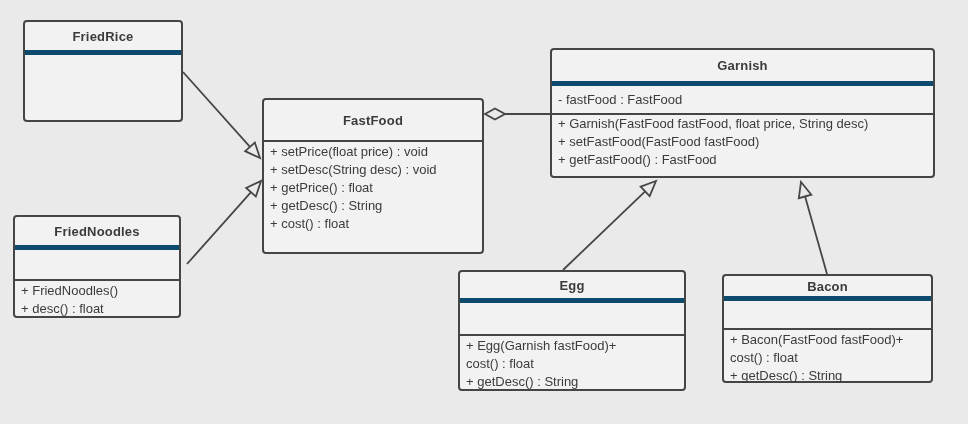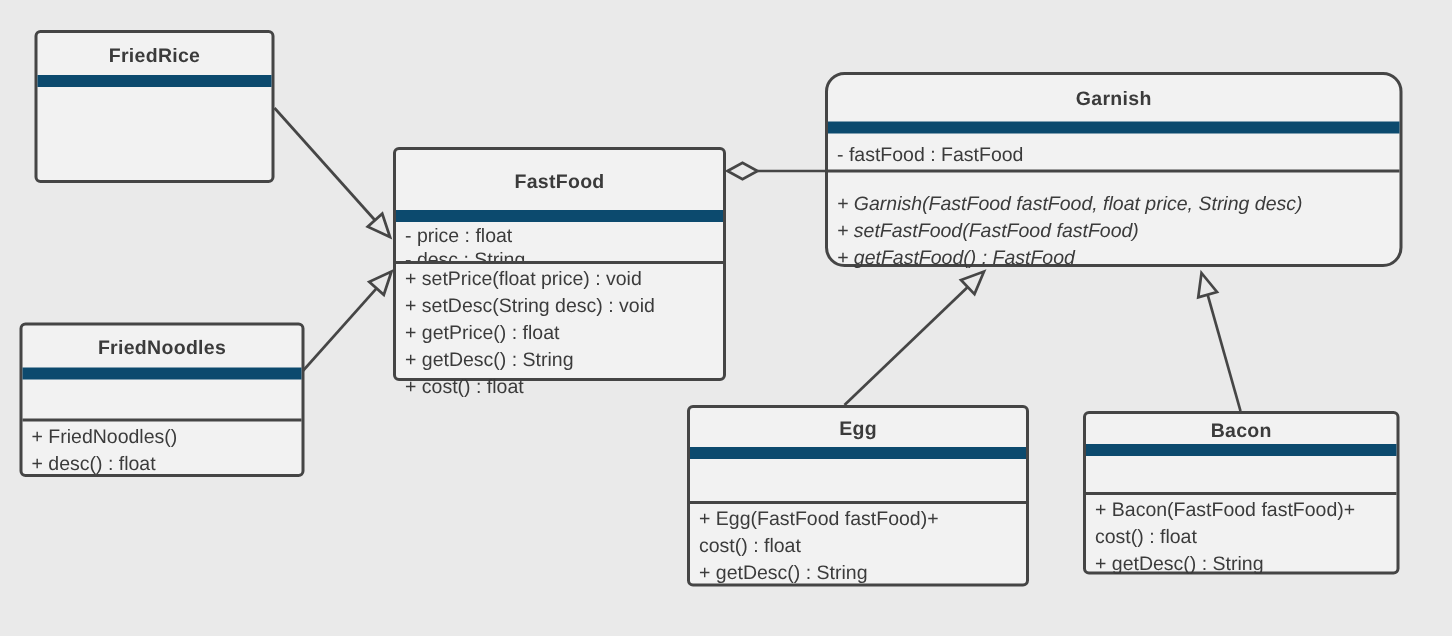--- a/index.html
+++ b/index.html
@@ -11,21 +11,21 @@
   .uml-class{
     position:absolute;box-sizing:border-box;
     background:#f2f2f2;border:2px solid #454545;border-radius:4px;
     color:#3b3b3b;display:flex;flex-direction:column;overflow:visible;
   }
   .uml-title{
     flex:0 0 auto;display:flex;align-items:center;justify-content:center;
     font-weight:bold;font-size:13px;letter-spacing:.2px;box-sizing:border-box;
   }
   .uml-attrs{
-    flex:0 0 auto;border-top:8px solid #0c4a6e;box-sizing:border-box;
+    flex:0 0 auto;border-top:5px solid #0c4a6e;box-sizing:border-box;
     font-size:13px;line-height:16px;padding:1px 6px;white-space:pre-line;overflow:hidden;
   }
   .uml-methods{
     flex:1 1 auto;border-top:2px solid #454545;box-sizing:border-box;
     font-size:13px;line-height:18px;padding:1px 6px;white-space:pre-line;overflow:visible;
   }
 </style>
 </head>
 <body>
 
@@ -52,50 +52,48 @@
         <line x1="827" y1="274" x2="805.0793550783892" y2="196.434641046608" stroke="#464646" stroke-width="1.8"></line>
         <polygon points="801,182 811.3343661985859,194.66692051263934 798.8243439581925,198.20236158057665" fill="#eaeaea" stroke="#464646" stroke-width="1.8" stroke-linejoin="miter"></polygon>
       </g>
     </svg>
 
   <div class="uml-class" style="left:23px;top:20px;width:160px;height:102px;">
     <div class="uml-title" style="height:28px;">FriedRice</div>
     <div class="uml-attrs" style="height:32px;"></div>
   </div>
 
-  <div class="uml-class" style="left:13px;top:215px;width:190px;height:103px;">
+  <div class="uml-class" style="left:13px;top:215px;width:168px;height:103px;">
     <div class="uml-title" style="height:28px;">FriedNoodles</div>
     <div class="uml-attrs" style="height:34px;"></div>
     <div class="uml-methods">+ FriedNoodles()
 + desc() : float</div>
   </div>
 
   <div class="uml-class" style="left:262px;top:98px;width:222px;height:156px;">
     <div class="uml-title" style="height:40px;">FastFood</div>
-    <div class="uml-attrs" style="height:34px;">- price : float
-- desc : String</div>
     <div class="uml-methods">+ setPrice(float price) : void
 + setDesc(String desc) : void
 + getPrice() : float
 + getDesc() : String
 + cost() : float</div>
   </div>
 
-  <div class="uml-class" style="left:550px;top:48px;width:385px;height:130px;border-radius:13px;">
+  <div class="uml-class" style="left:550px;top:48px;width:385px;height:130px;">
     <div class="uml-title" style="height:31px;">Garnish</div>
     <div class="uml-attrs" style="height:32px;padding-top:6px;">- fastFood : FastFood</div>
-    <div class="uml-methods" style="padding-top:12px;font-style:italic;">+ Garnish(FastFood fastFood, float price, String desc)
+    <div class="uml-methods" style="padding-top:0;">+ Garnish(FastFood fastFood, float price, String desc)
 + setFastFood(FastFood fastFood)
 + getFastFood() : FastFood</div>
   </div>
 
   <div class="uml-class" style="left:458px;top:270px;width:228px;height:121px;">
     <div class="uml-title" style="height:26px;">Egg</div>
     <div class="uml-attrs" style="height:36px;"></div>
-    <div class="uml-methods">+ Egg(FastFood fastFood)+
+    <div class="uml-methods">+ Egg(Garnish fastFood)+
 cost() : float
 + getDesc() : String</div>
   </div>
 
   <div class="uml-class" style="left:722px;top:274px;width:211px;height:109px;">
     <div class="uml-title" style="height:20px;">Bacon</div>
     <div class="uml-attrs" style="height:32px;"></div>
     <div class="uml-methods">+ Bacon(FastFood fastFood)+
 cost() : float
 + getDesc() : String</div>

